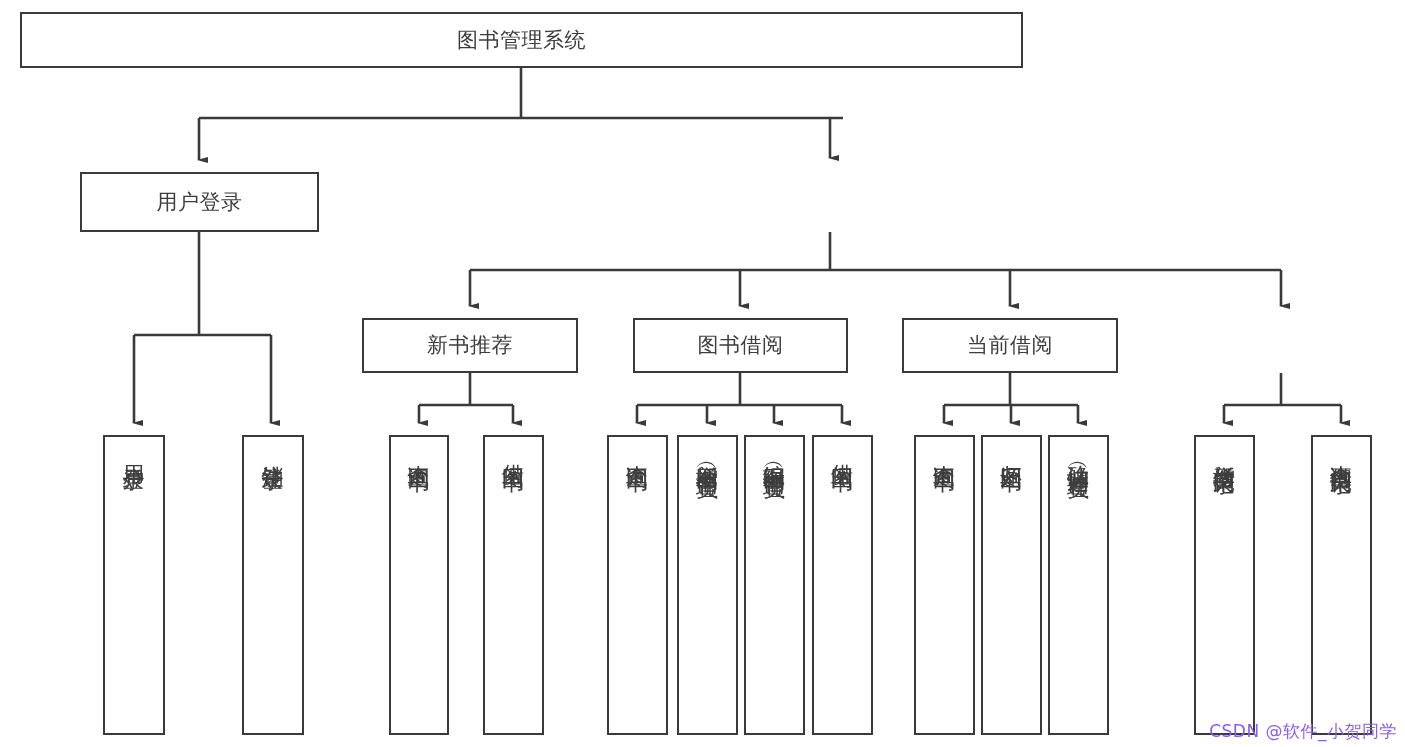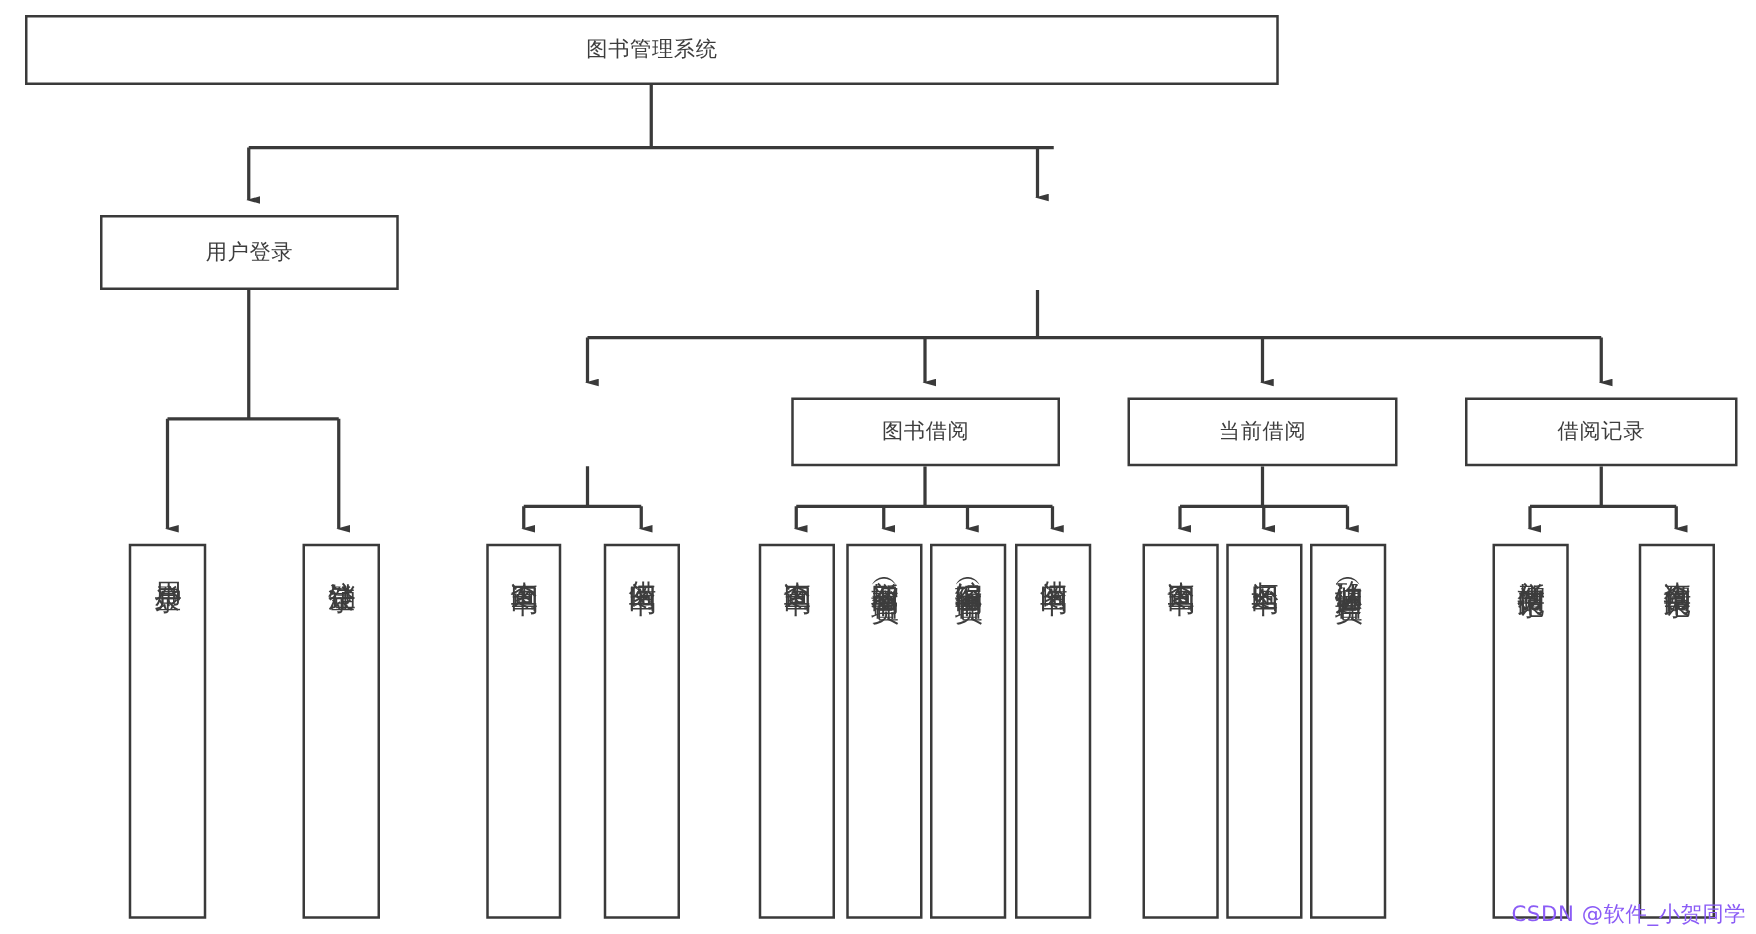--- a/index.html
+++ b/index.html
@@ -29,21 +29,21 @@
     position: absolute;
     box-sizing: border-box;
     border: 2.5px solid #3a3a3a;
     background: #ffffff;
     display: flex;
     align-items: center;
     justify-content: center;
     color: #3d3d3d;
   }
   .node .label {
-    font-size: 17px;
+    font-size: 21px;
     line-height: 1.18;
     letter-spacing: 0.5px;
     white-space: nowrap;
     color: #3d3d3d;
   }
   .node.vertical {
     align-items: flex-start;
     justify-content: center;
     padding-top: 10px;
   }
@@ -121,28 +121,28 @@
   </svg>
 
   <div class="node" style="left:20px;top:12px;width:1003px;height:56px;">
     <span class="label">图书管理系统</span>
   </div>
 
   <div class="node" style="left:80px;top:172px;width:239px;height:60px;">
     <span class="label">用户登录</span>
   </div>
 
+  <div class="node" style="left:362px;top:318px;width:216px;height:55px;">
+    <span class="label">新书推荐</span>
+  </div>
   <div class="node" style="left:902px;top:318px;width:216px;height:55px;">
     <span class="label">当前借阅</span>
   </div>
   <div class="node" style="left:633px;top:318px;width:215px;height:55px;">
     <span class="label">图书借阅</span>
-  </div>
-  <div class="node" style="left:1172px;top:318px;width:218px;height:55px;">
-    <span class="label">借阅记录</span>
   </div>
 
   <div class="node vertical" style="left:103px;top:435px;width:62px;height:300px;">
     <span class="label">用户登录</span>
   </div>
   <div class="node vertical" style="left:242px;top:435px;width:62px;height:300px;">
     <span class="label">注销登录</span>
   </div>
   <div class="node vertical" style="left:389px;top:435px;width:60px;height:300px;">
     <span class="label">查询图书</span>

